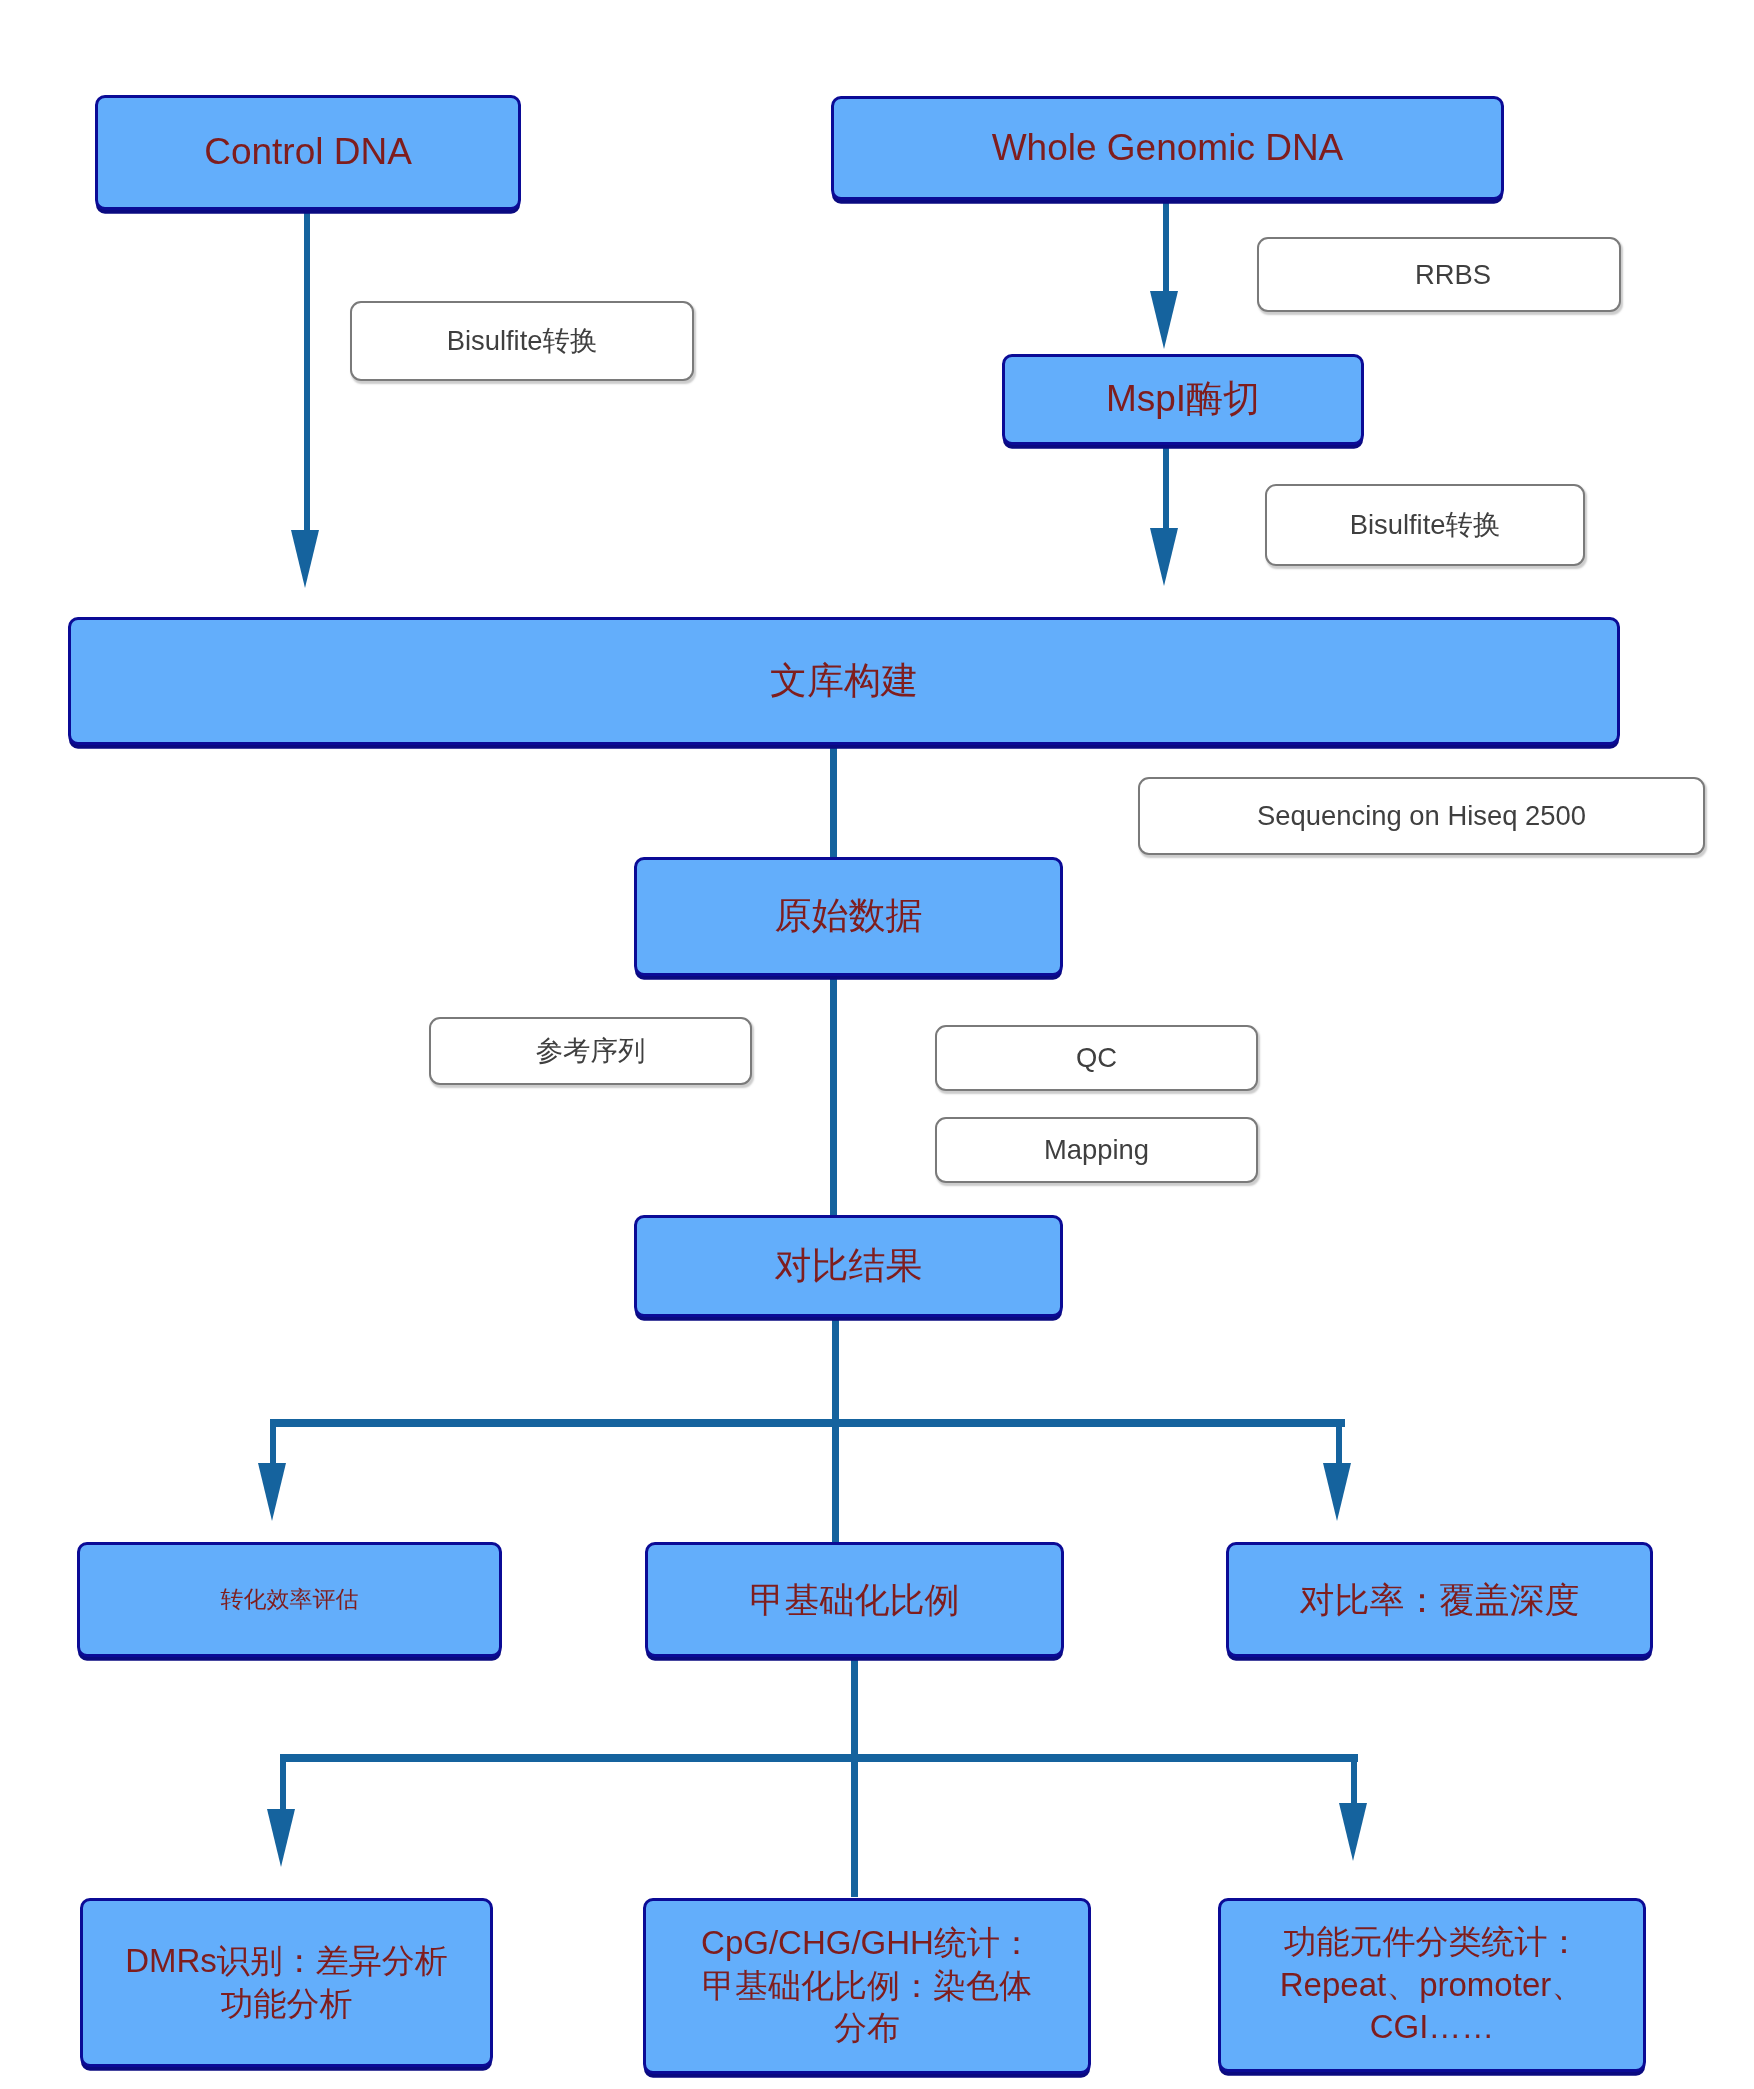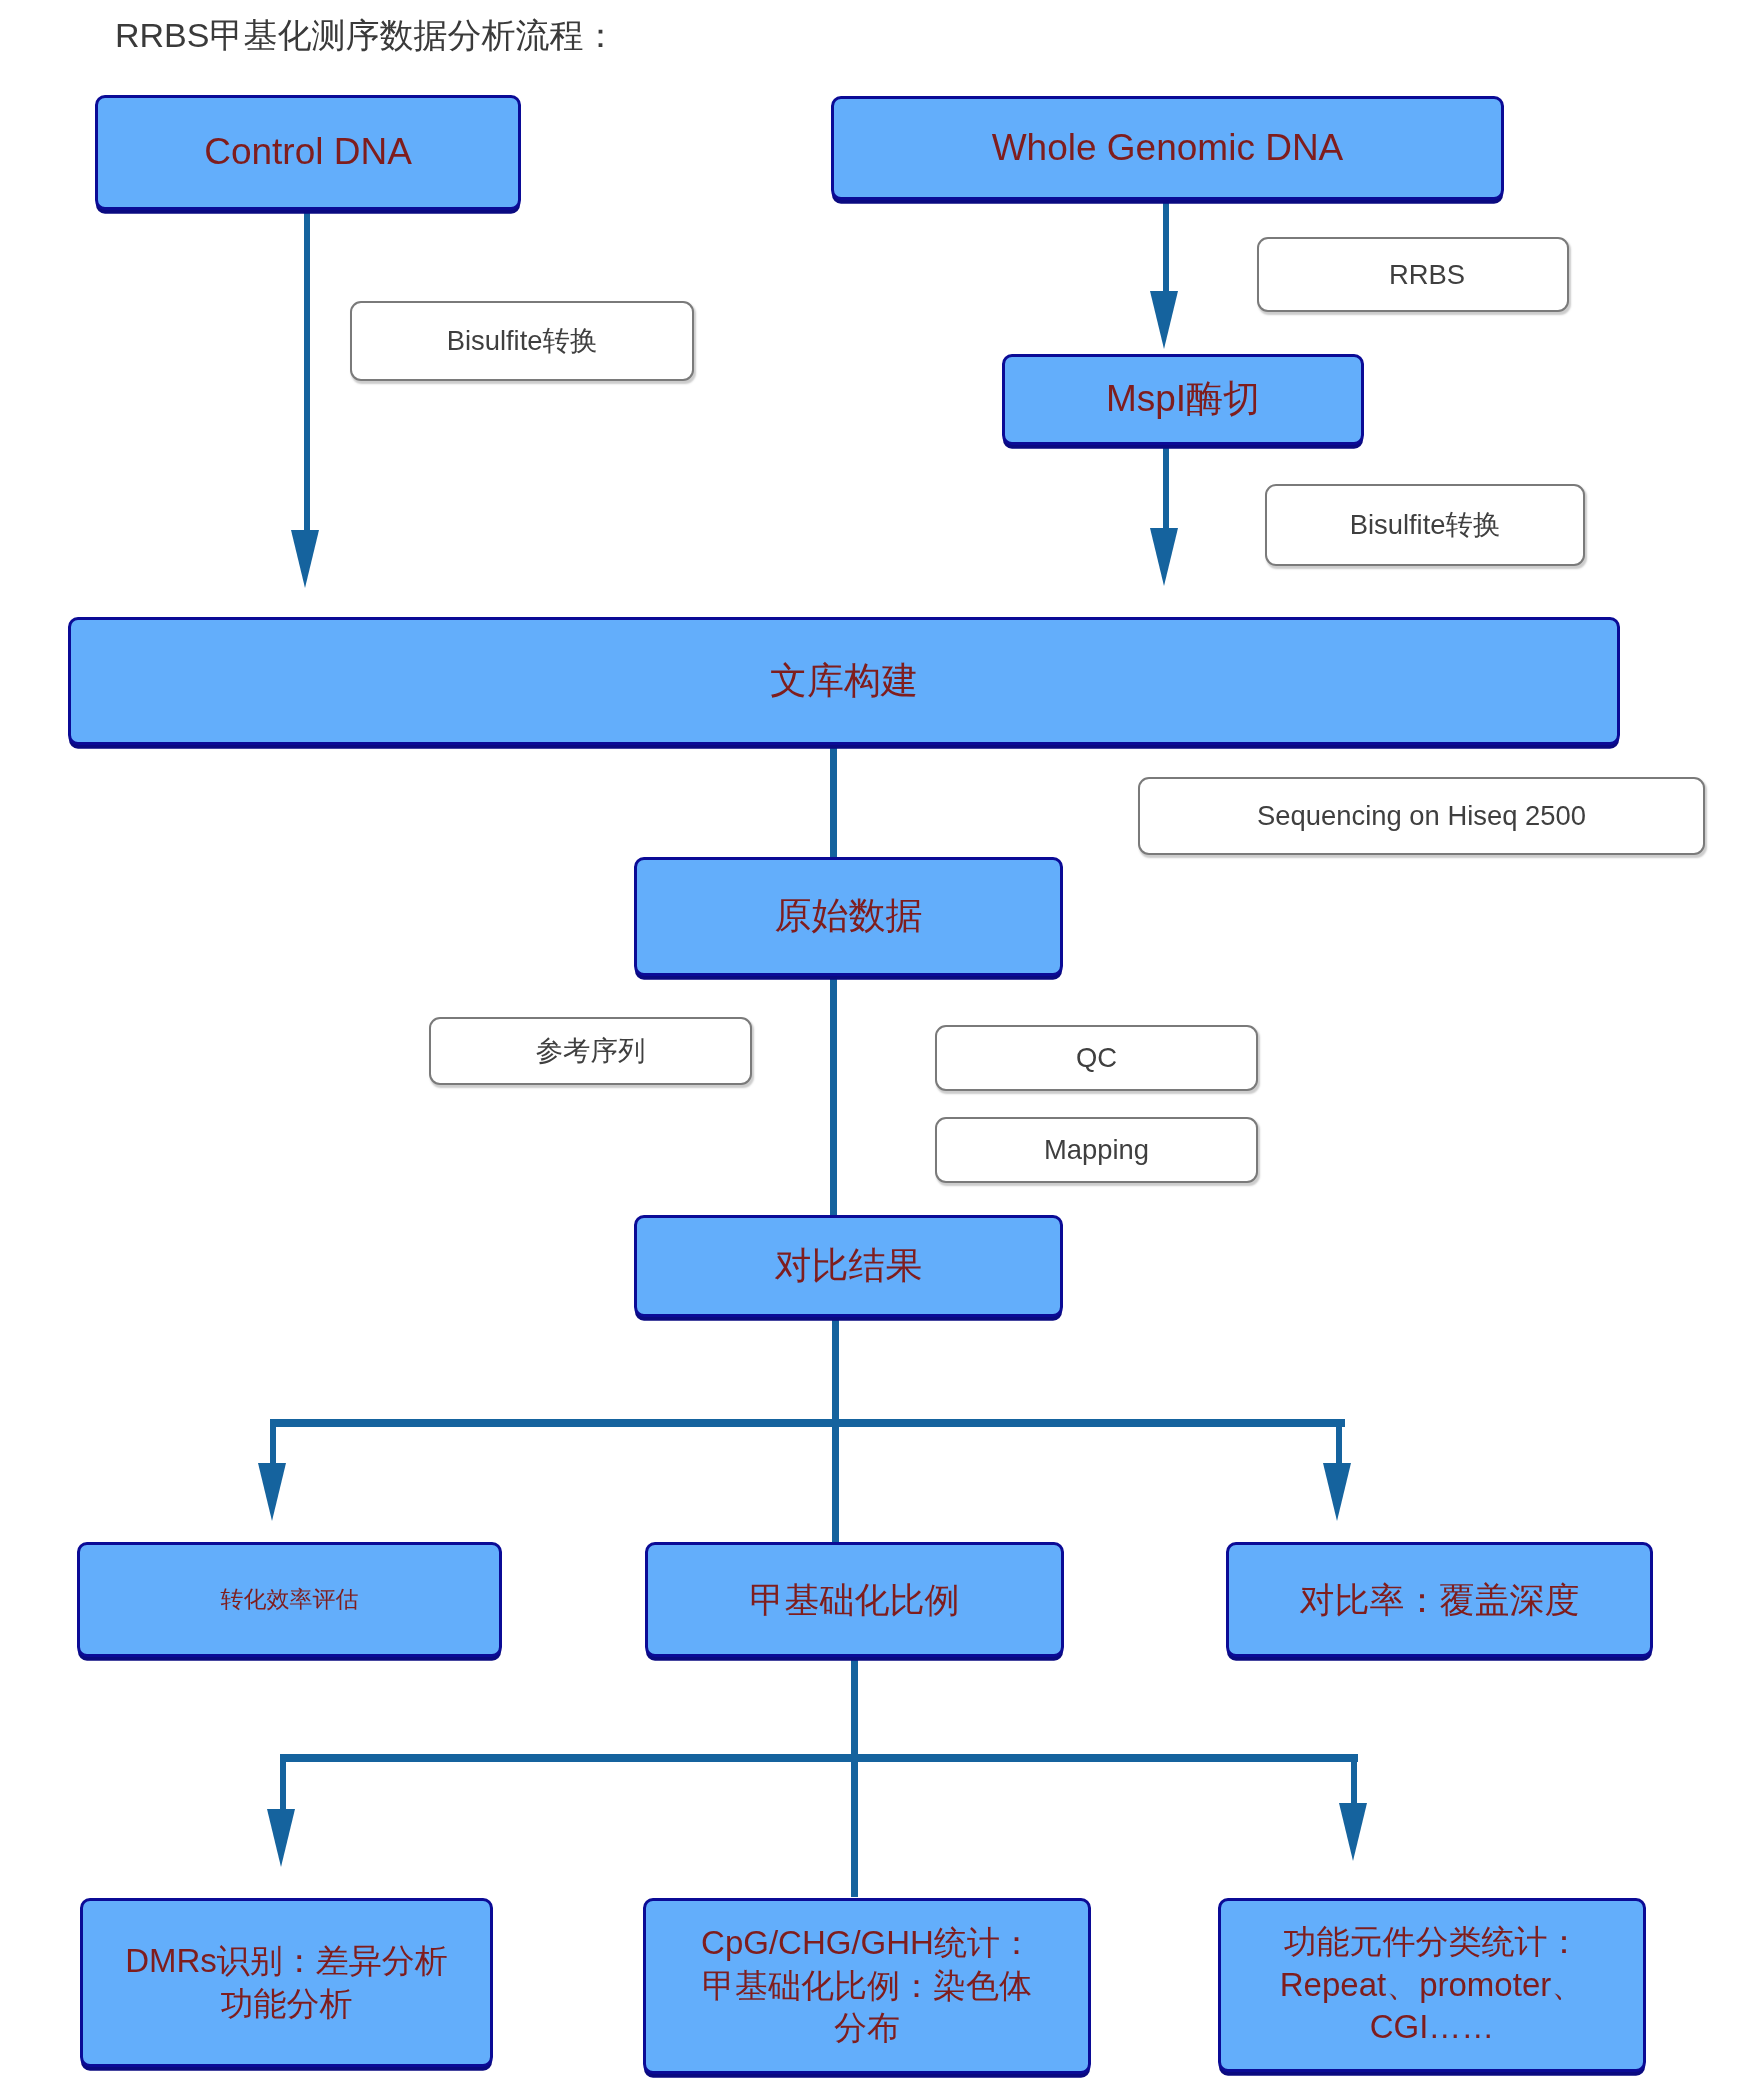--- a/index.html
+++ b/index.html
@@ -73,21 +73,20 @@
     border-left: 14.6px solid transparent;
     border-right: 14.6px solid transparent;
     border-top: 58px solid #15639E;
   }
 </style>
 </head>
 <body>
 
 <div id="canvas">
 
-  <div class="title" style="left:115px; top:12.8px;">RRBS甲基化测序数据分析流程：</div>
 
   <div class="vline" style="left:304px; top:210px; width:6.4px; height:322px;"></div>
   <div class="arrowhead" style="left:291px; top:530px;"></div>
 
   <div class="vline" style="left:1163px; top:201px; width:6.4px; height:91px;"></div>
   <div class="arrowhead" style="left:1150px; top:291px;"></div>
 
   <div class="vline" style="left:1163px; top:443px; width:6.4px; height:87px;"></div>
   <div class="arrowhead" style="left:1150px; top:528px;"></div>
 
@@ -159,21 +158,21 @@
   </div>
 
   <div class="node small" style="left:1218px; top:1898px; width:428px; height:174px;">
     <span class="nline">功能元件分类统计：</span>
     <span class="nline">Repeat、promoter、</span>
     <span class="nline">CGI……</span>
   </div>
 
   <div class="label" style="left:350px; top:301px; width:344px; height:80px;">Bisulfite转换</div>
 
-  <div class="label" style="left:1257px; top:237px; width:312px; height:75px;padding-left:28px;">RRBS</div>
+  <div class="label" style="left:1257px; top:237px; width:364px; height:75px;padding-left:28px;">RRBS</div>
 
   <div class="label" style="left:1265px; top:484px; width:320px; height:82px;">Bisulfite转换</div>
 
   <div class="label" style="left:1138px; top:777px; width:567px; height:78px;">Sequencing on Hiseq 2500</div>
 
   <div class="label" style="left:429px; top:1017px; width:323px; height:68px;">参考序列</div>
 
   <div class="label" style="left:935px; top:1117px; width:323px; height:66px;">Mapping</div>
 
   <div class="label" style="left:935px; top:1025px; width:323px; height:66px;">QC</div>

